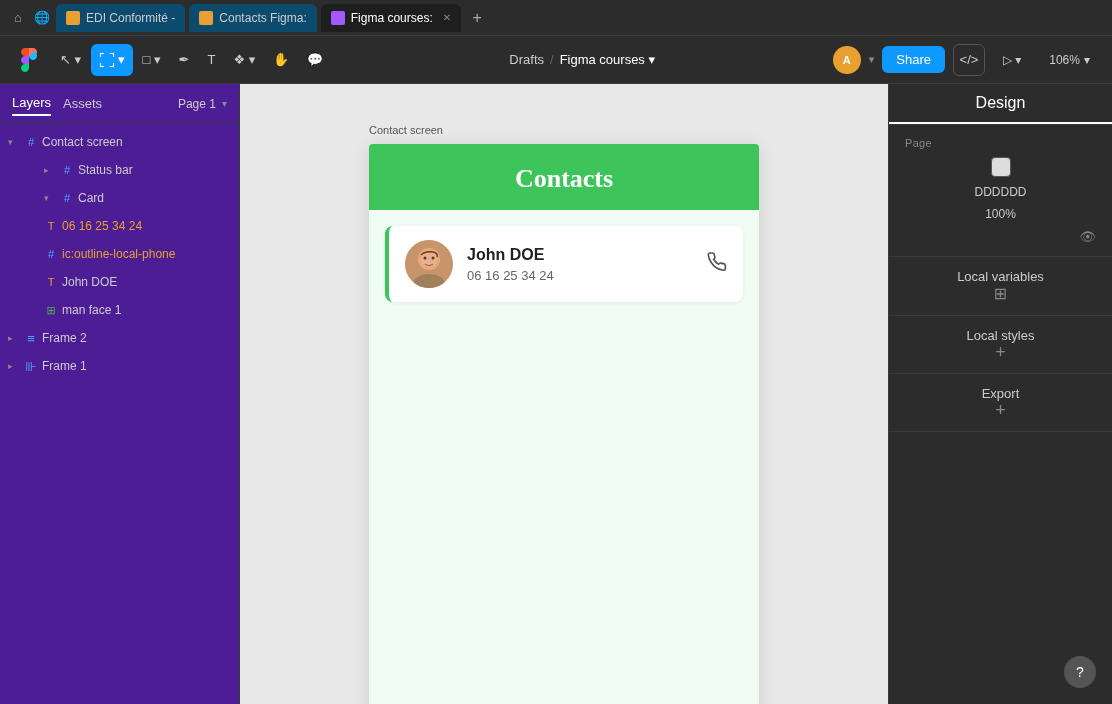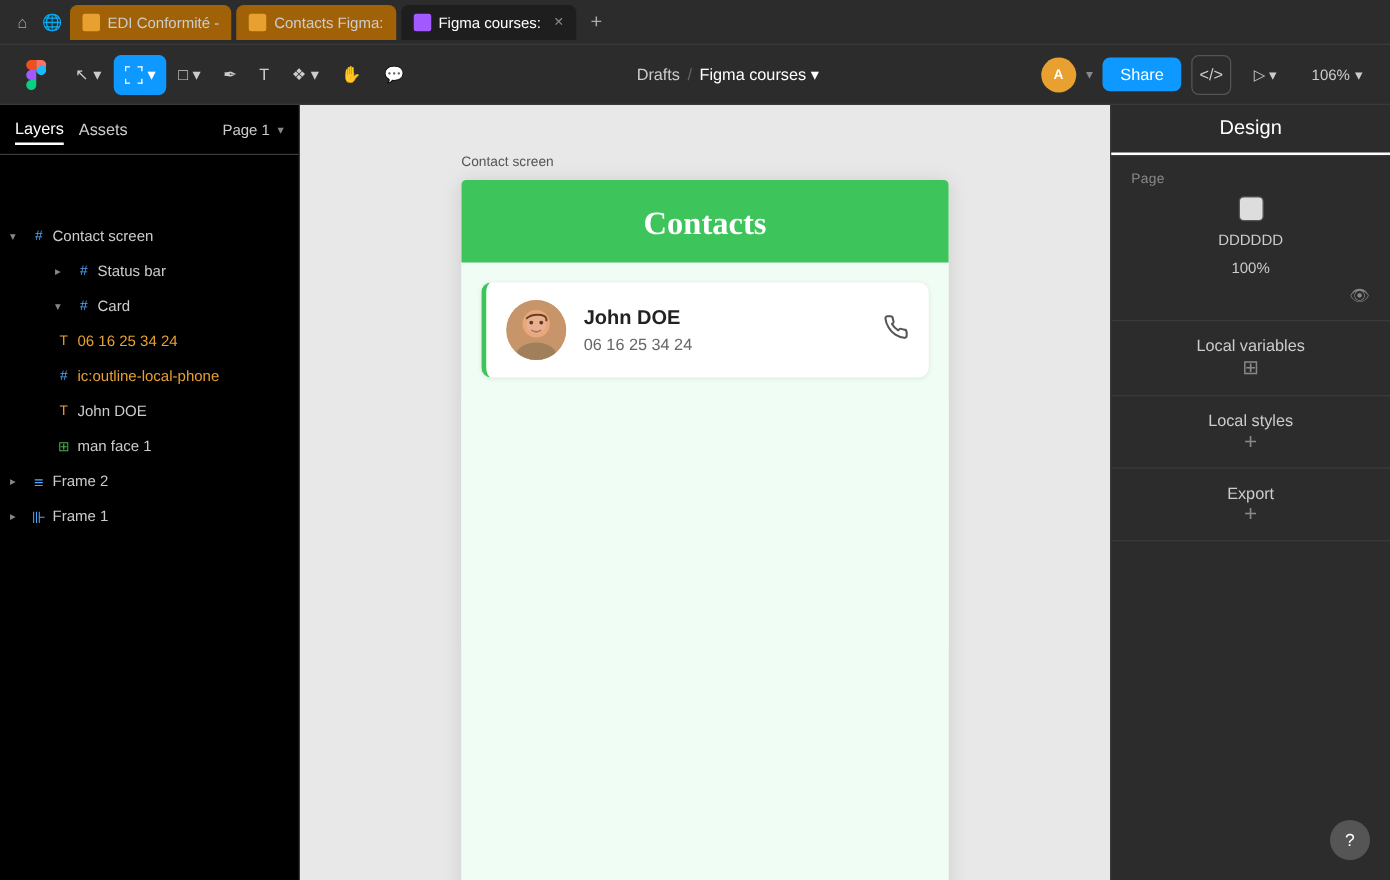--- a/index.html
+++ b/index.html
@@ -10,21 +10,21 @@
       background: #2c2c2c;
       display: flex;
       align-items: center;
       height: 36px;
       padding: 0 8px;
       gap: 4px;
       border-bottom: 1px solid #3a3a3a;
       flex-shrink: 0;
     }
     .browser-icon { width: 20px; height: 20px; display: flex; align-items: center; justify-content: center; color: #aaa; font-size: 13px; }
-    .tab { display: flex; align-items: center; height: 28px; padding: 0 10px; border-radius: 6px 6px 0 0; font-size: 12px; gap: 6px; cursor: pointer; background: #a16207; color: #ccc; max-width: 160px; }
+    .tab { display: flex; align-items: center; height: 28px; padding: 0 10px; border-radius: 6px 6px 0 0; font-size: 12px; gap: 6px; cursor: pointer; background: #0c4a6e; color: #ccc; max-width: 160px; }
     .tab.active { background: #1e1e1e; color: #fff; }
     .tab .tab-close { font-size: 10px; color: #888; cursor: pointer; margin-left: 4px; }
     .tab-favicon { width: 14px; height: 14px; border-radius: 2px; display: inline-block; }
     .tab-favicon.orange { background: #e8a030; }
     .tab-favicon.figma { background: #a259ff; }
     .tab-favicon.blue { background: #4285f4; }
     .tab-favicon.gray { background: #888; }
     .new-tab-btn { width: 24px; height: 24px; display: flex; align-items: center; justify-content: center; color: #aaa; font-size: 16px; cursor: pointer; border-radius: 4px; }
 
     
@@ -49,21 +49,21 @@
     .avatar { width: 28px; height: 28px; border-radius: 50%; background: #e8a030; display: flex; align-items: center; justify-content: center; color: #fff; font-size: 11px; font-weight: bold; }
     .share-btn { background: #0d99ff; color: #fff; border: none; border-radius: 6px; padding: 6px 14px; font-size: 13px; cursor: pointer; font-weight: 500; }
     .code-btn { width: 32px; height: 32px; display: flex; align-items: center; justify-content: center; border-radius: 6px; color: #ccc; cursor: pointer; font-size: 13px; border: 1px solid #555; }
     .play-btn { display: flex; align-items: center; gap: 3px; padding: 6px 10px; border-radius: 6px; color: #ccc; cursor: pointer; font-size: 12px; }
     .zoom-btn { padding: 6px 10px; border-radius: 6px; color: #ccc; cursor: pointer; font-size: 12px; display: flex; align-items: center; gap: 4px; }
 
     
     .main { display: flex; flex: 1; overflow: hidden; }
 
     
-    .sidebar { width: 240px; background: #000000; border-right: 1px solid #3a3a3a; display: flex; flex-direction: column; flex-shrink: 0; gap: 47px; }
+    .sidebar { width: 240px; background: #4c1d95; border-right: 1px solid #3a3a3a; display: flex; flex-direction: column; flex-shrink: 0; }
     .sidebar-header { display: flex; align-items: center; height: 40px; padding: 0 12px; gap: 12px; border-bottom: 1px solid #3a3a3a; }
     .sidebar-tab { font-size: 13px; color: #ccc; cursor: pointer; padding: 4px 0; }
     .sidebar-tab.active { color: #fff; border-bottom: 2px solid #fff; }
 
     .layer-tree { padding: 4px 0; overflow-y: auto; flex: 1; }
     .layer-item { display: flex; align-items: center; height: 28px; padding: 0 8px; cursor: pointer; font-size: 12px; color: #ccc; gap: 4px; }
     .layer-item .indent1 { margin-left: 16px; }
     .layer-icon { font-size: 11px; color: #888; width: 14px; text-align: center; }
     .layer-icon.orange { color: #e8a030; }
     .layer-icon.blue { color: #4da6ff; }

